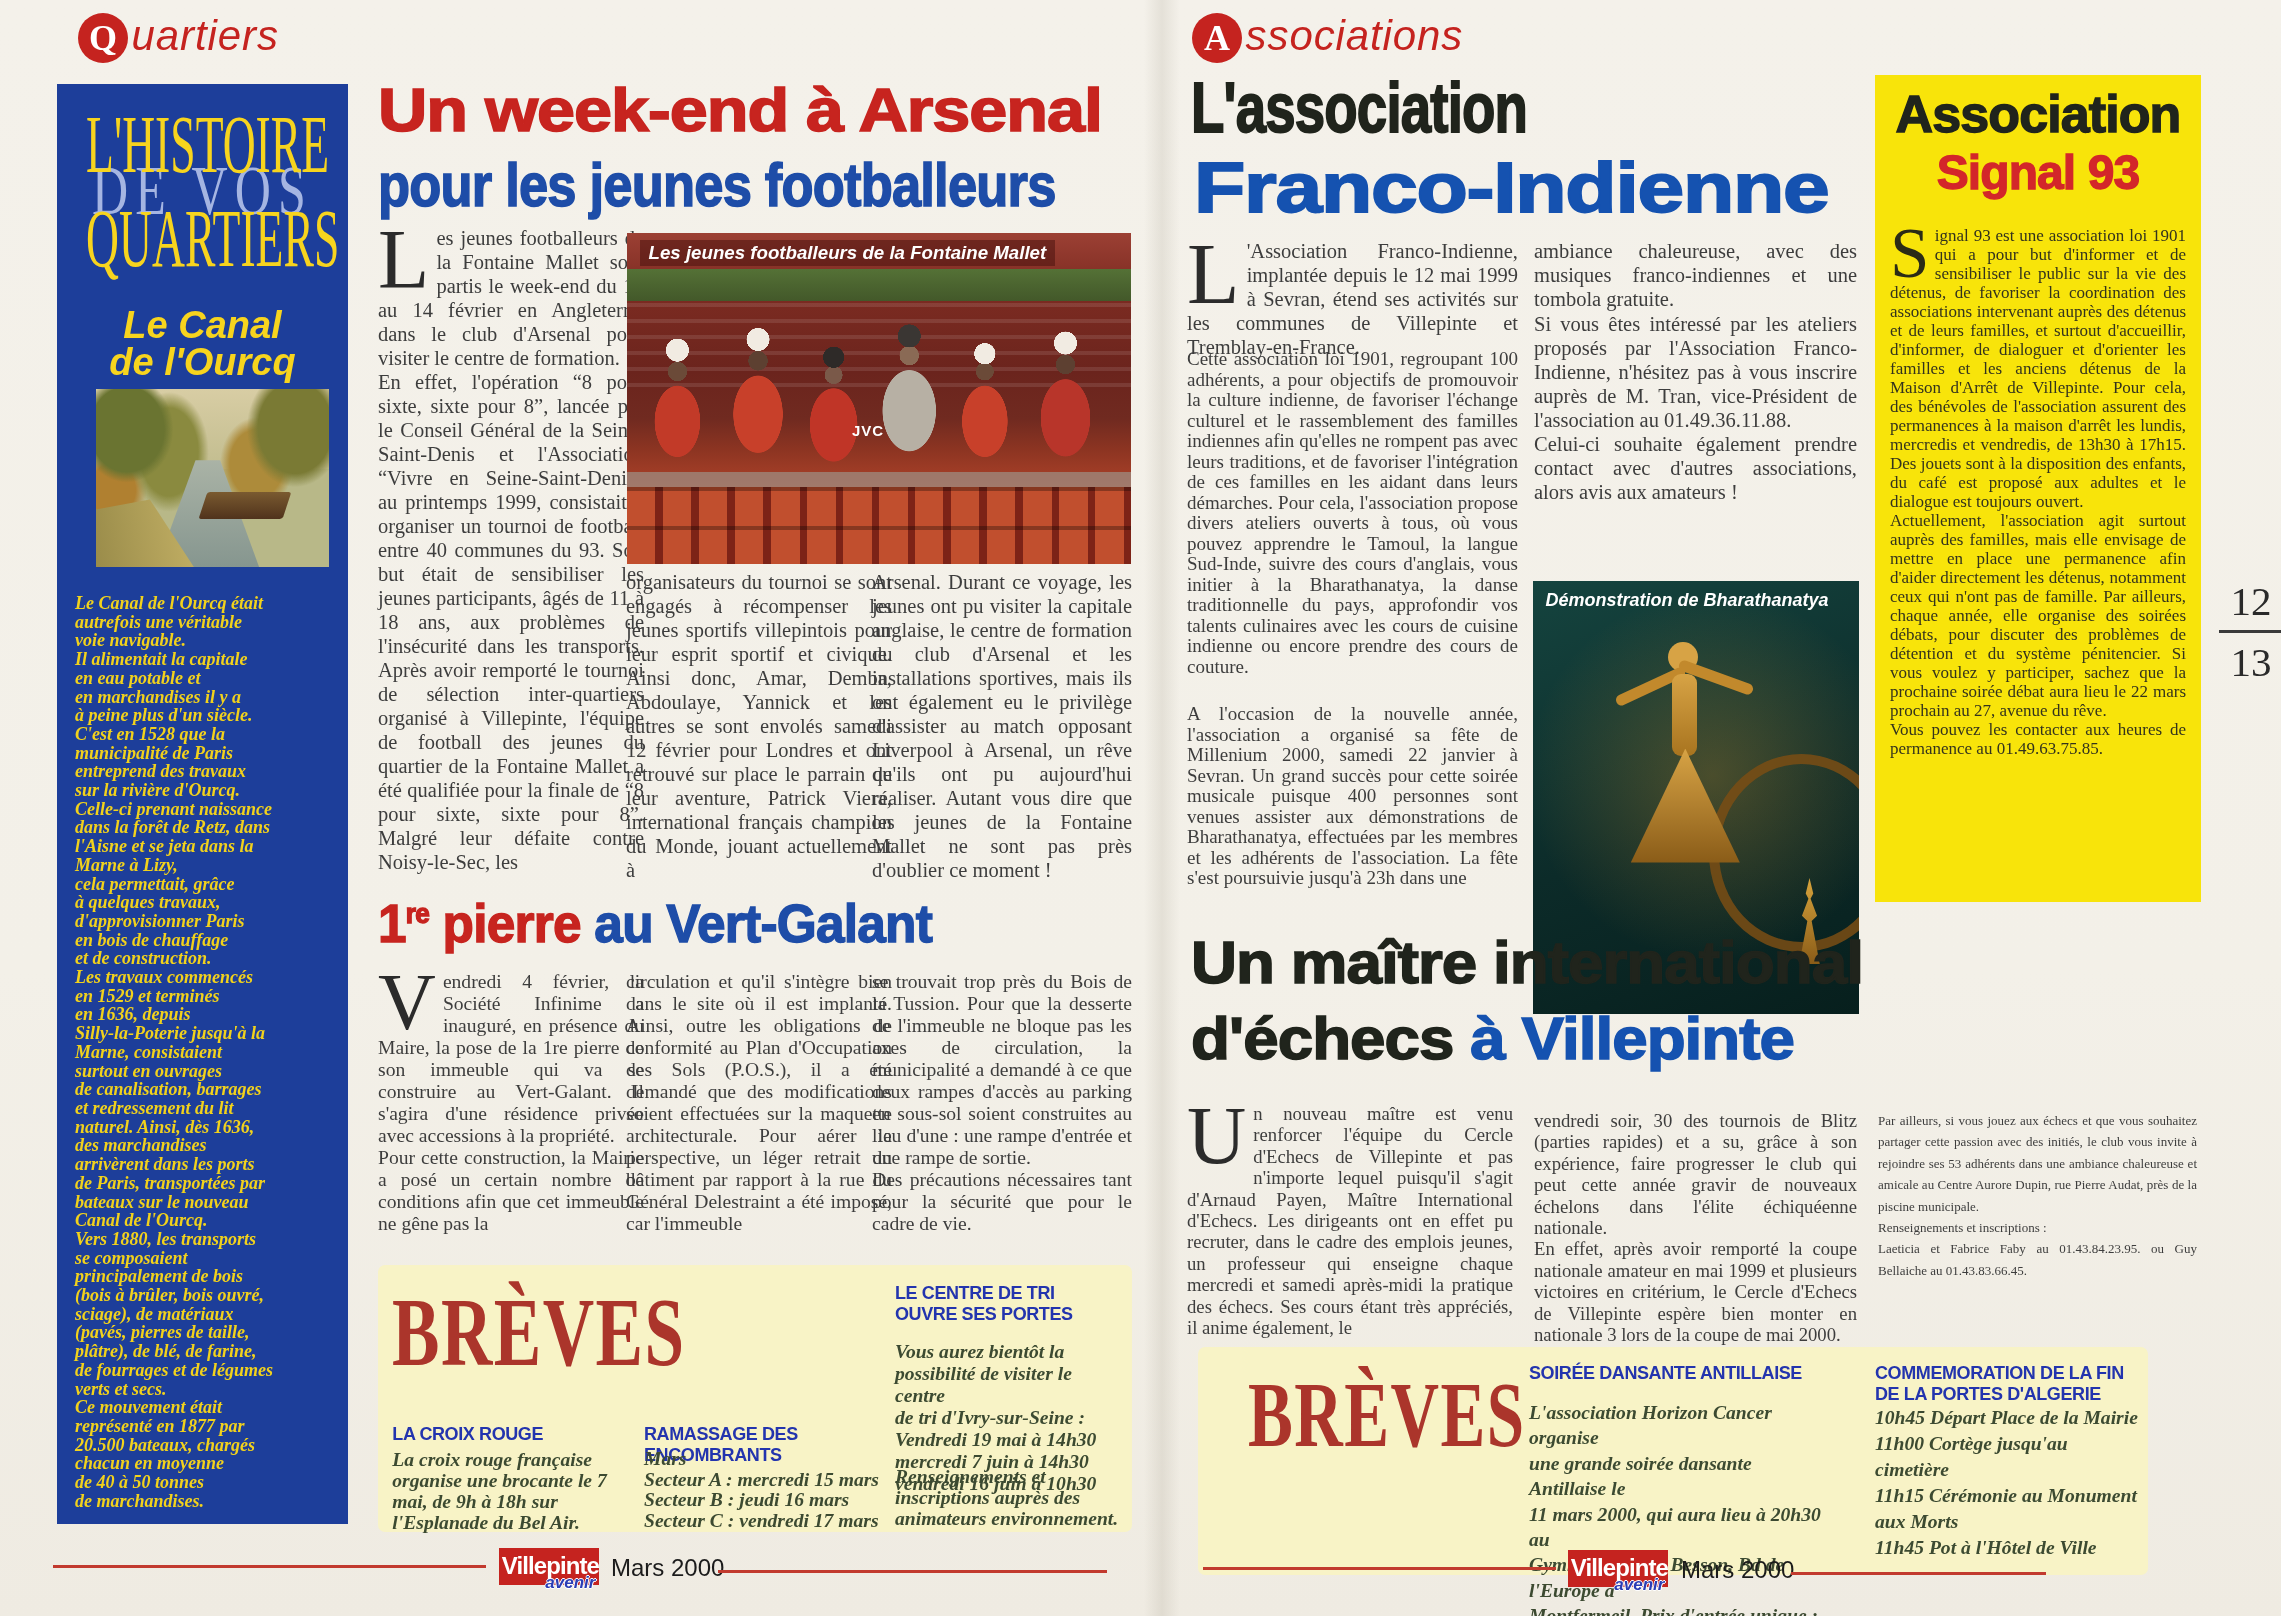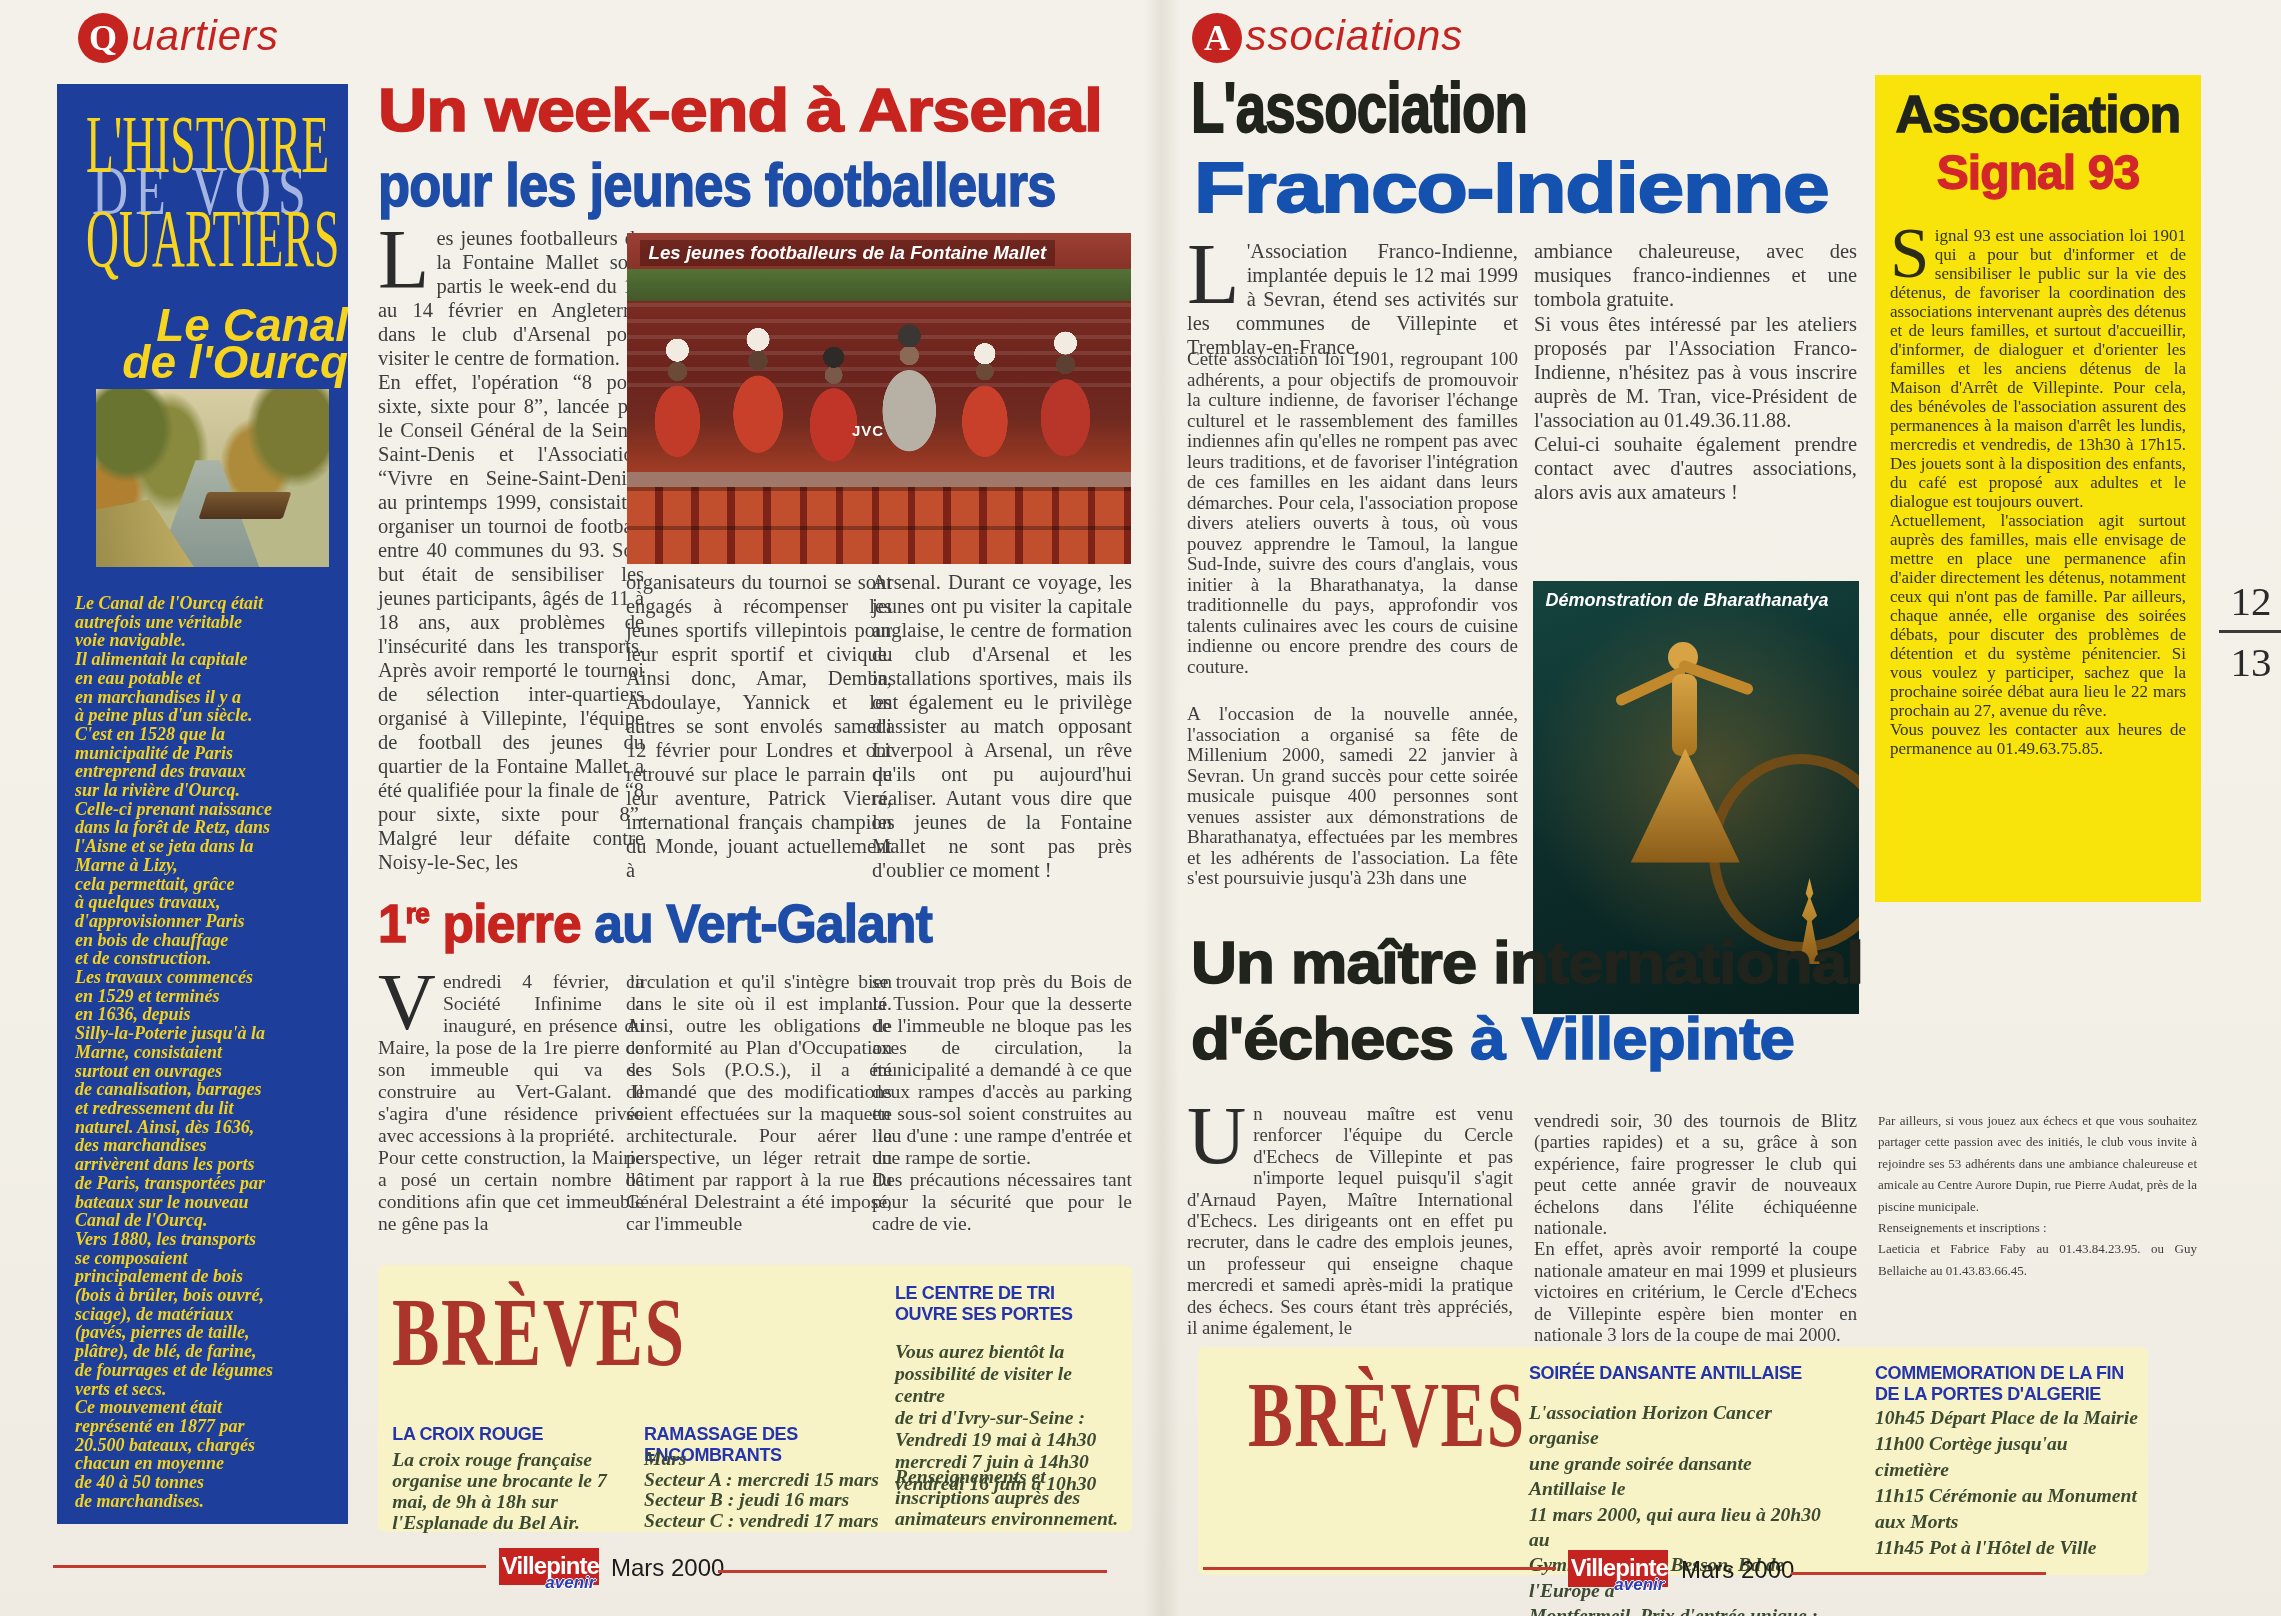--- a/index.html
+++ b/index.html
@@ -17,21 +17,21 @@
   .red{color:#c7241f;} .blue{color:#1e4da8;} .ink{color:#20241c;} .blue2{color:#1552b0;}
 
   
   .body{position:absolute;font-family:"Liberation Serif",serif;color:#3d3d3d;text-align:justify;white-space:pre-line;}
   .dropcap{float:left;font-family:"Liberation Serif",serif;color:#2b2b2b;padding-right:7.1px;}
 
   
   #sidebar{position:absolute;left:57px;top:84px;width:291px;height:1440px;background:#1d3e9a;overflow:hidden;}
   .sb-t{position:absolute;left:0;right:0;text-align:center;font-family:"Liberation Serif",serif;color:#f7d41e;font-size:57px;transform:scale(0.8,1.45);transform-origin:50% 0;z-index:2;white-space:nowrap;}
   .sb-devos{position:absolute;left:0;right:0;top:66px;text-align:center;font-family:"Liberation Serif",serif;color:#a5b5e2;font-size:50px;letter-spacing:7.1px;transform:scale(1,1.4);transform-origin:50% 0;z-index:1;white-space:nowrap;}
-  .sb-sub{position:absolute;left:0;right:0;top:223px;text-align:right;font-family:"Liberation Sans",sans-serif;font-weight:bold;font-style:italic;color:#f7d41e;font-size:46px;line-height:37px;white-space:pre-line;z-index:2;}
+  .sb-sub{position:absolute;left:0;right:0;top:223px;text-align:center;font-family:"Liberation Sans",sans-serif;font-weight:bold;font-style:italic;color:#f7d41e;font-size:38px;line-height:37px;white-space:pre-line;z-index:2;}
   .sb-text{position:absolute;left:18px;top:510px;width:264px;font-family:"Liberation Serif",serif;font-weight:bold;font-style:italic;color:#f2d21c;font-size:18px;line-height:18.7px;white-space:pre-line;}
 
   
   #canal{position:absolute;left:39px;top:305px;width:233px;height:178px;overflow:hidden;background:#b8b888;}
   .cp-sky{position:absolute;left:0;right:0;top:0;height:45%;background:linear-gradient(#d8cda4,#c2bd8f);}
   .cp-trees-l{position:absolute;left:-10.7px;top:-5.3px;width:60%;height:85%;background:
      radial-gradient(ellipse 62px 71px at 30% 30%,#6a7431 60%,transparent 75%),
      radial-gradient(ellipse 53px 80px at 60% 45%,#8a8a3f 55%,transparent 75%),
      radial-gradient(ellipse 45px 53px at 20% 70%,#b08030 50%,transparent 75%);}
   .cp-trees-r{position:absolute;right:-10.7px;top:-3.6px;width:55%;height:80%;background:

